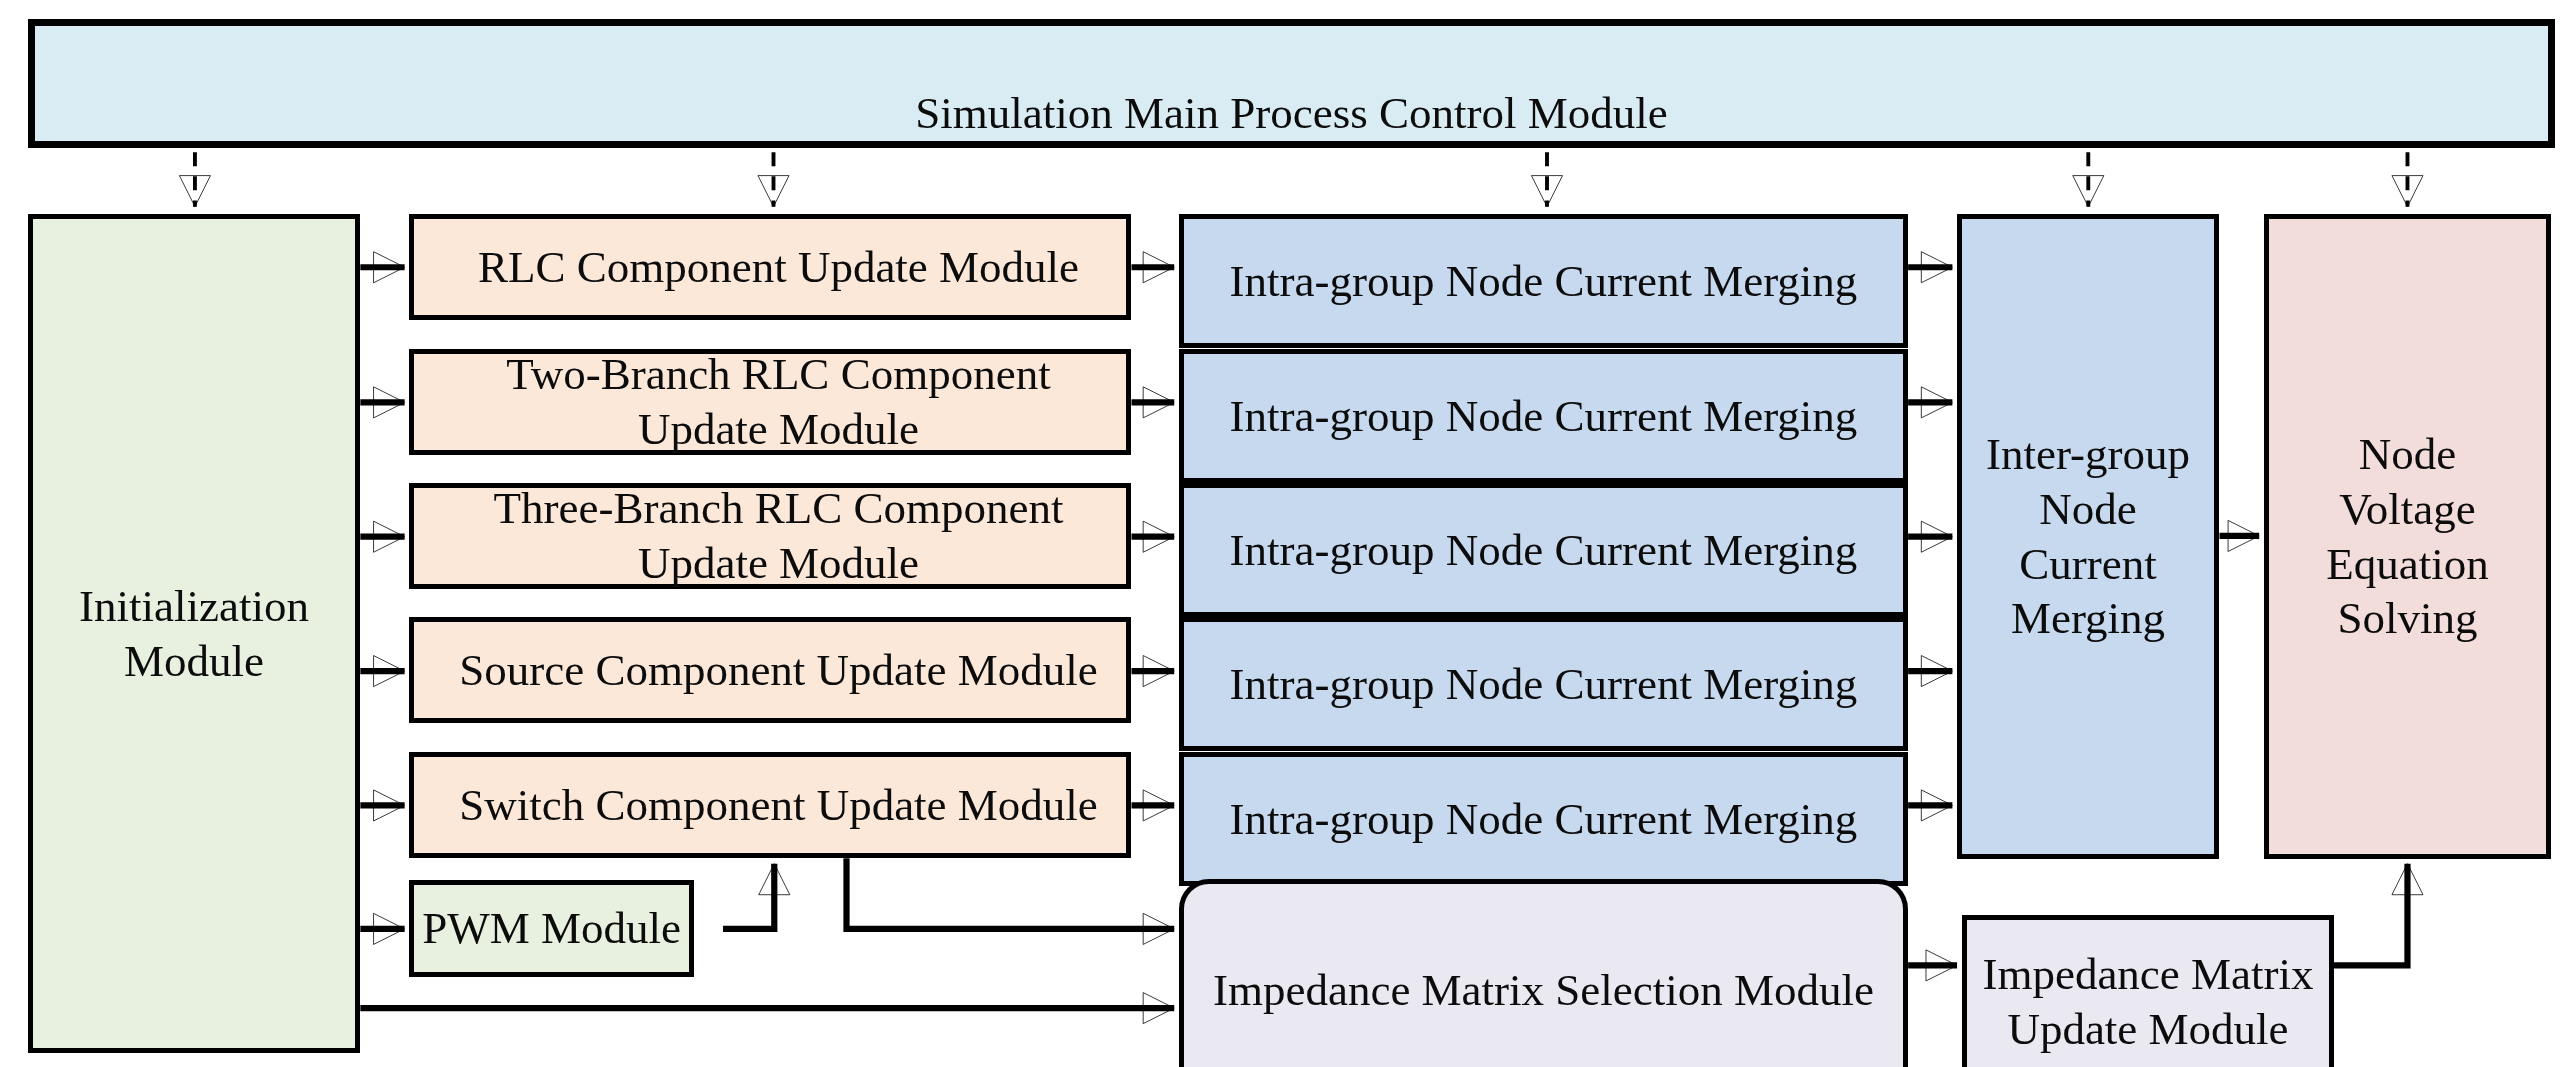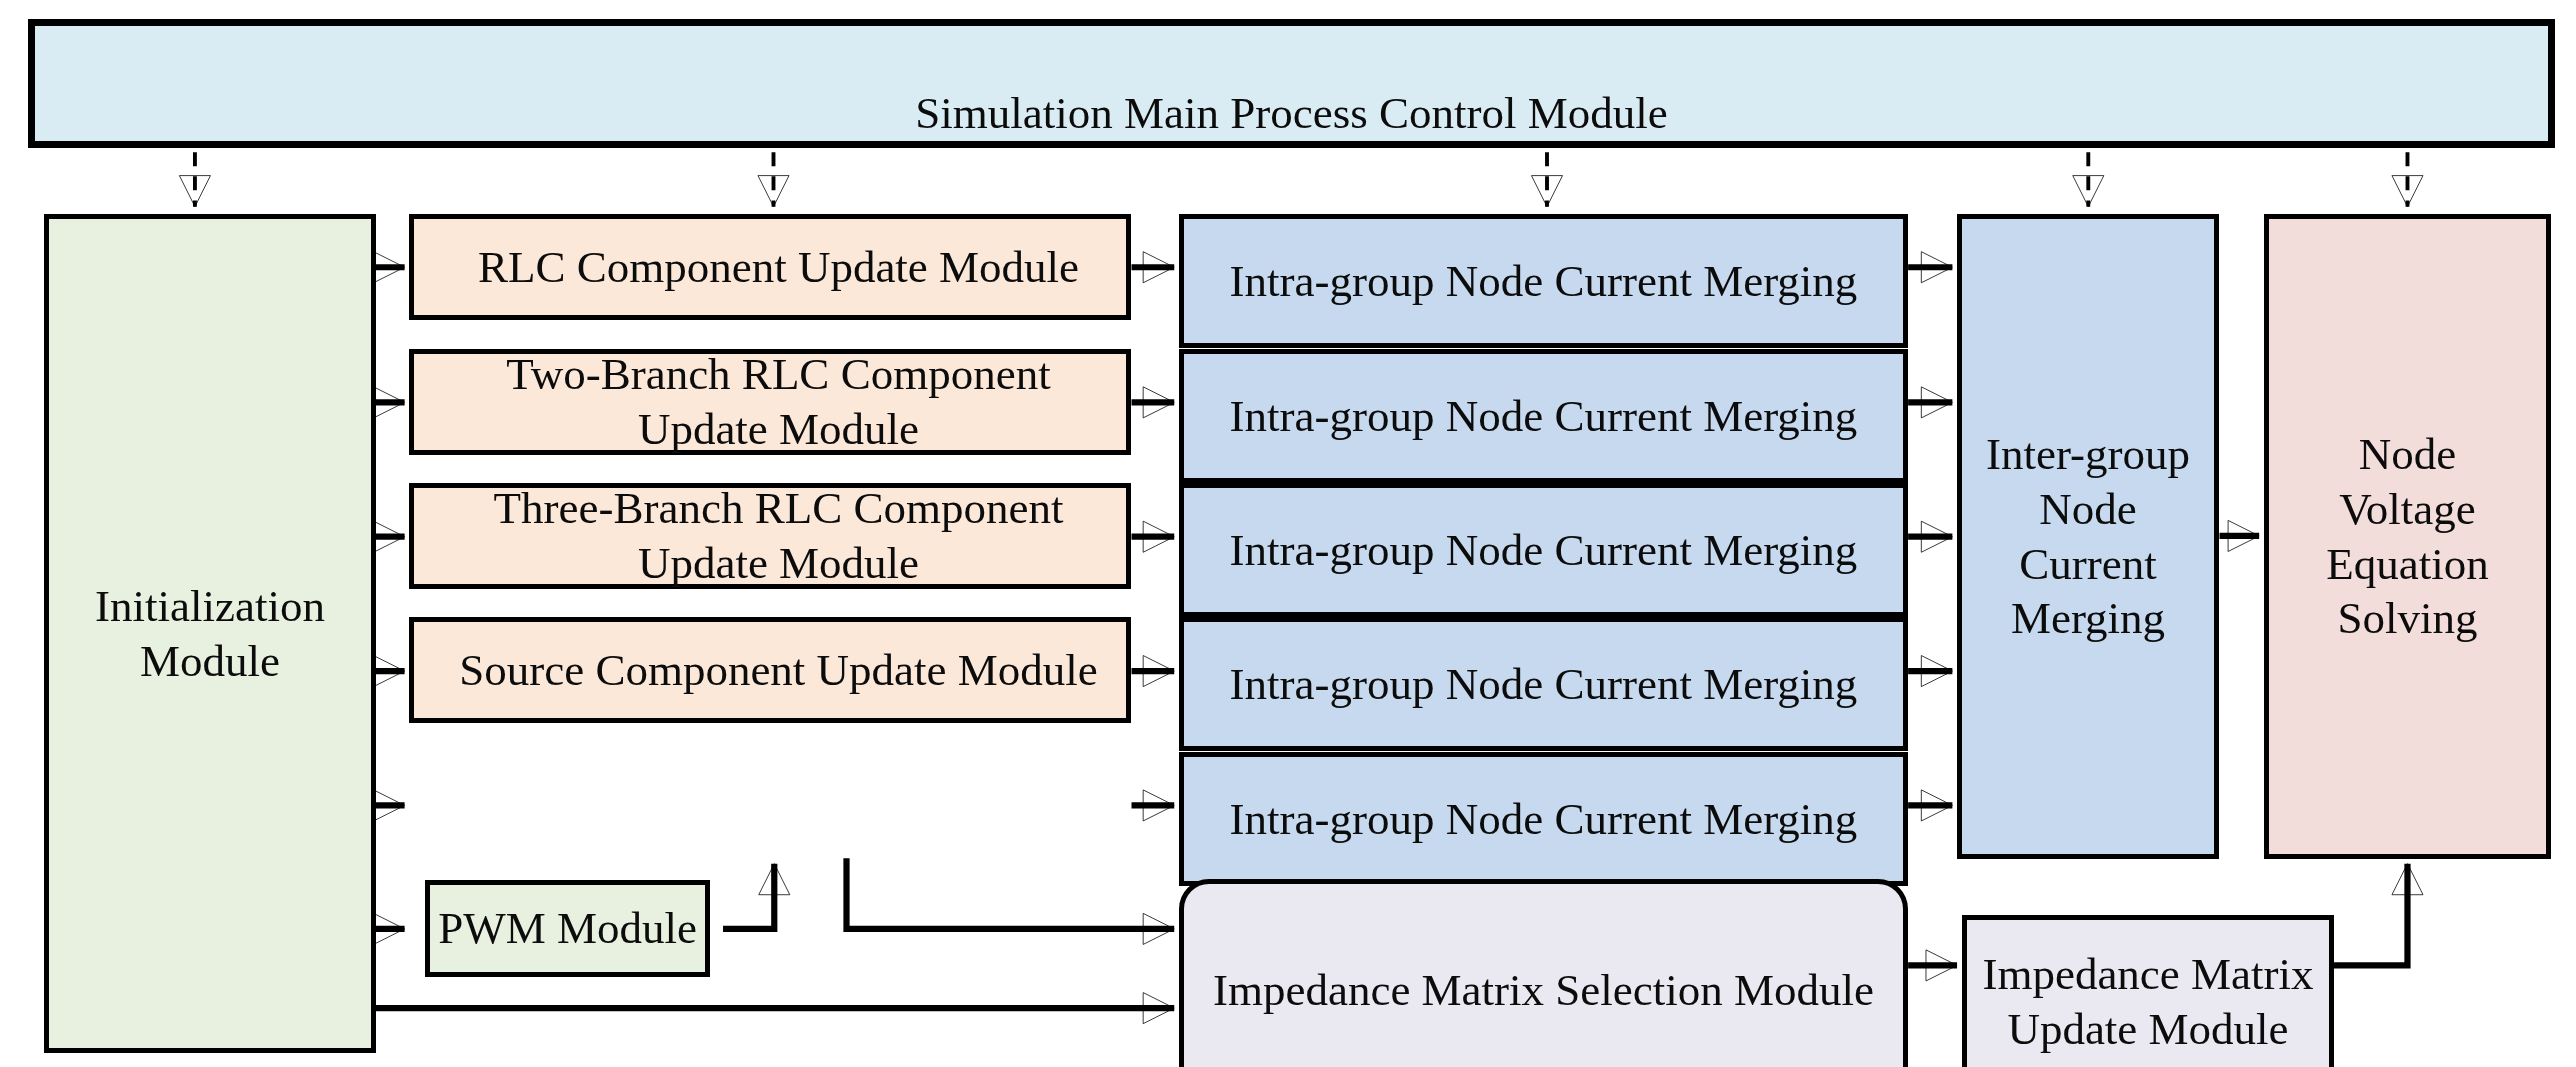--- a/index.html
+++ b/index.html
@@ -20,21 +20,21 @@
     justify-content:center;
     text-align:center;
     font-size:45px;
     line-height:1.22;
     white-space:pre-line;
   }
   .banner{
     left:28px;top:18.6px;width:2527px;height:129px;
     background:#d9ecf3;border-width:7.8px;align-items:flex-end;
   }
-  .green{background:#e8f0df;margin-left:16px;}
+  .green{background:#e8f0df;}
   .orange{background:#fce8d9;}
   .blue{background:#c6d9ee;}
   .pink{background:#f2dddb;}
   .lavender{background:#eae8f0;}
 
   .init{left:28px;top:214px;width:332px;height:839px;}
 
   .ucol{left:409px;width:722px;height:106px;padding-left:17px;}
   .icol{left:1179px;width:729px;height:134px;}
   .r1{top:214px;} .r2{top:349px;} .r3{top:483px;} .r4{top:617px;} .r5{top:752px;}
@@ -124,20 +124,23 @@
     <span>Two-Branch RLC Component
 Update Module</span>
   </div>
   <div class="box orange ucol r3">
     <span>Three-Branch RLC Component
 Update Module</span>
   </div>
   <div class="box orange ucol r4">
     <span>Source Component Update Module</span>
   </div>
+  <div class="box orange ucol r5">
+    <span>Switch Component Update Module</span>
+  </div>
 
   <div class="box green pwm">
     <span>PWM Module</span>
   </div>
 
   <div class="box blue icol r1">
     <span>Intra-group Node Current Merging</span>
   </div>
   <div class="box blue icol r2">
     <span>Intra-group Node Current Merging</span>

